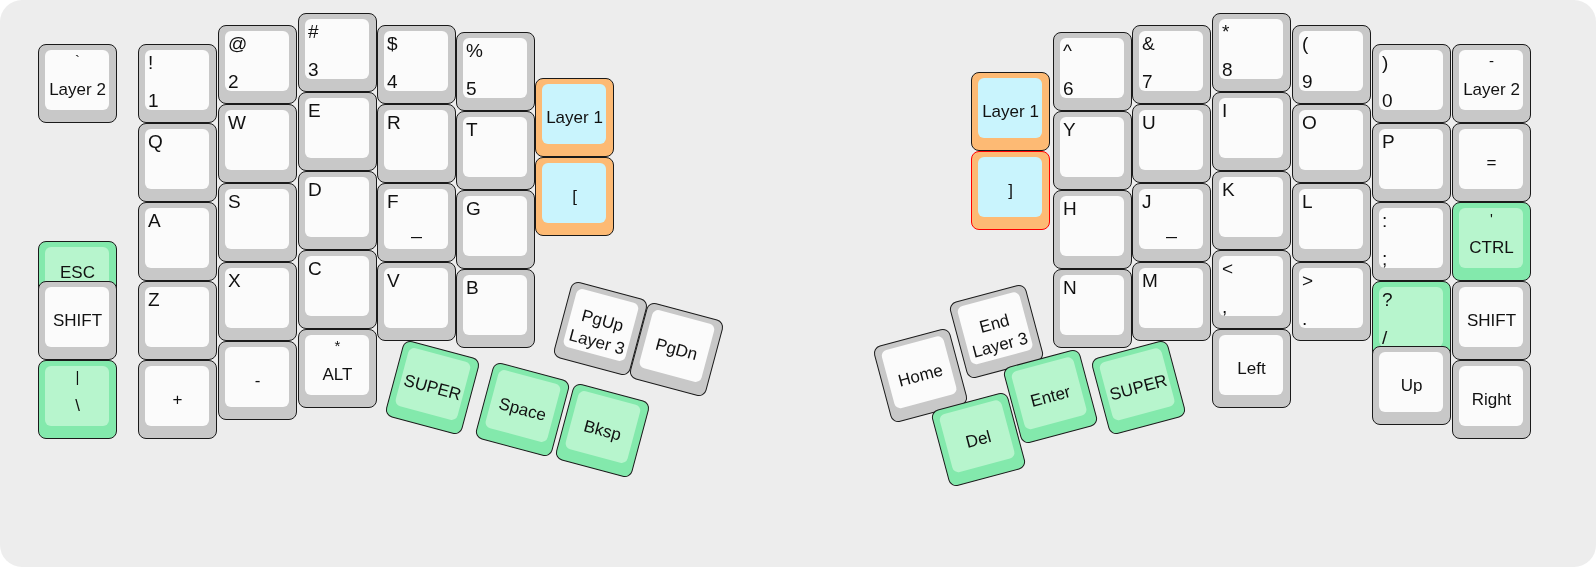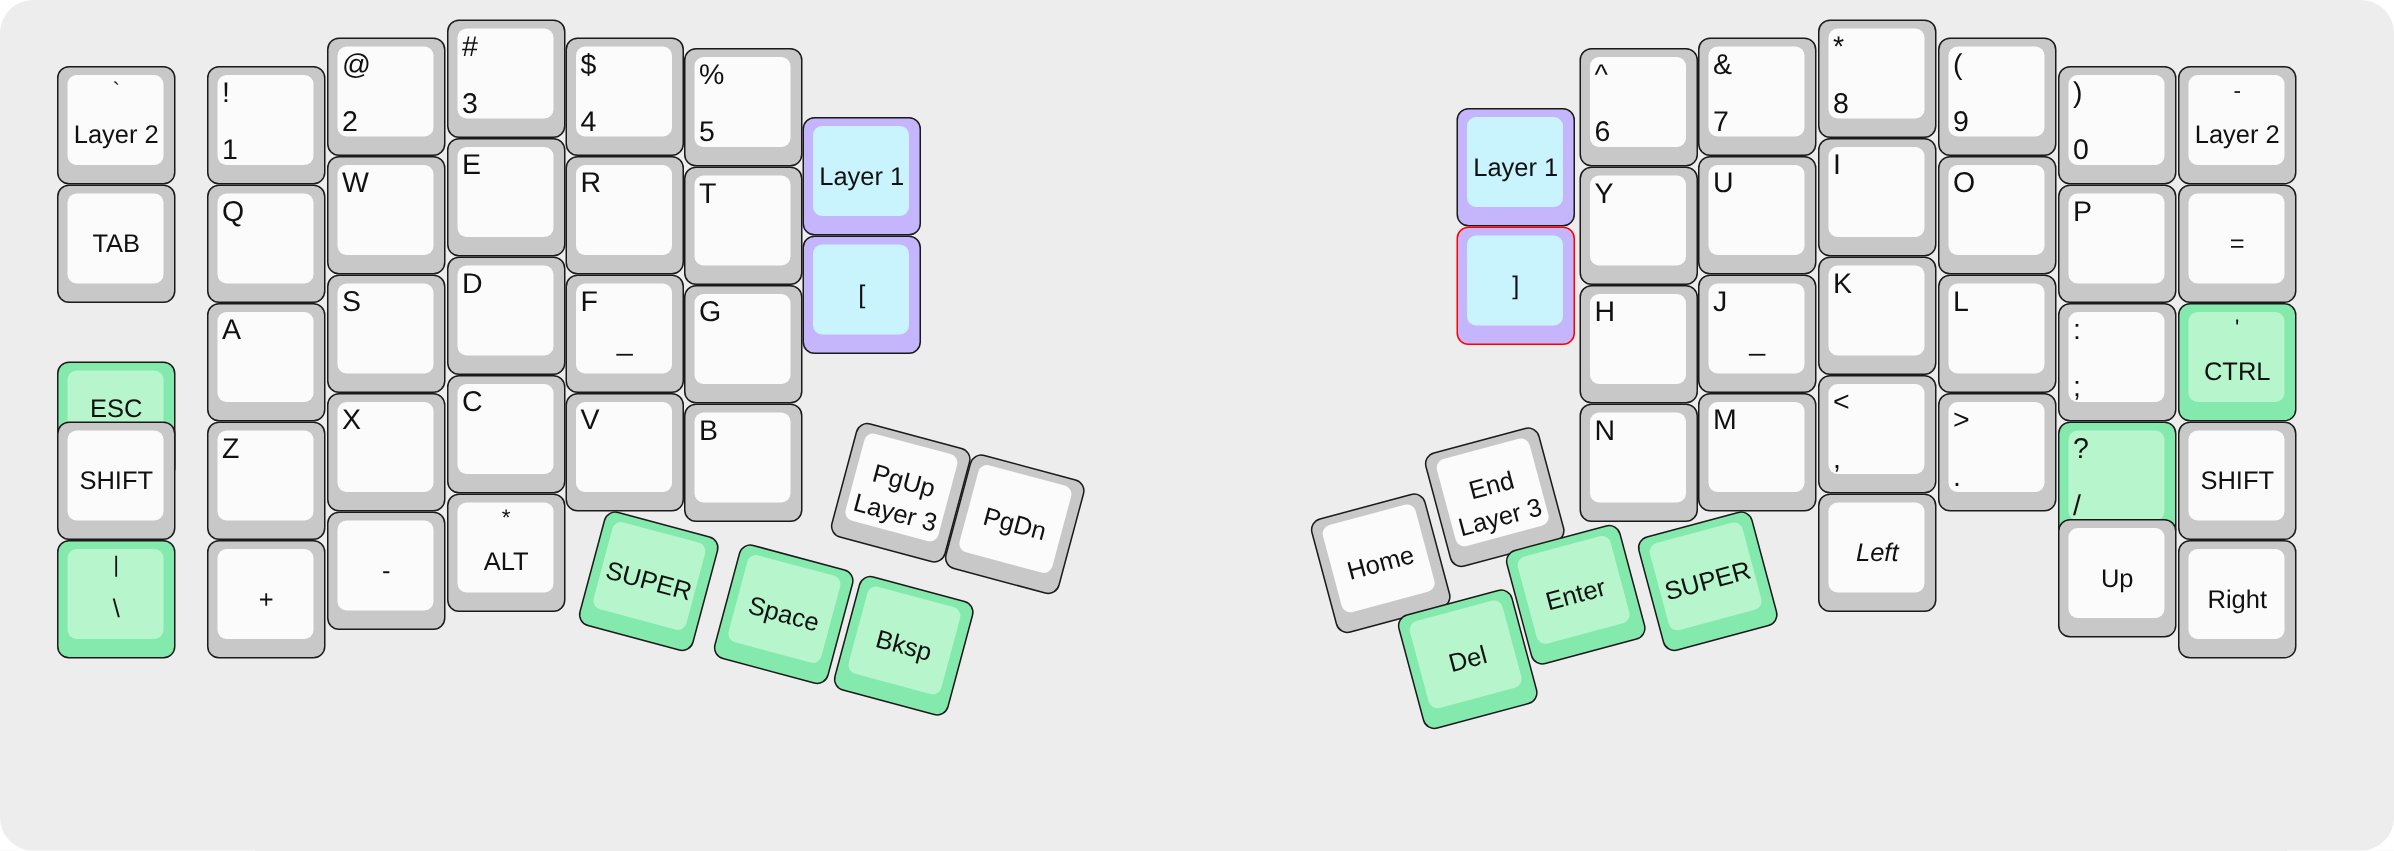--- a/index.html
+++ b/index.html
@@ -7,21 +7,21 @@
        font-family:"Liberation Sans","DejaVu Sans",sans-serif;}
   #panel{position:absolute;left:0;top:0;width:1596px;height:567px;
          background:#ededed;border-radius:22px;overflow:hidden;}
   .key{position:absolute;box-sizing:border-box;
        border:1.6px solid #1a1a1a;border-radius:8px;
        background:#c8c8c8;}
   .key.sel{border:1.8px solid #ff0000;}
   .cap{position:absolute;left:6px;top:5px;right:7px;bottom:12px;
        box-sizing:border-box;border-radius:6px;background:#fbfbfb;
        display:flex;flex-direction:column;}
-  .key.cyan{background:#c4b5fd;}
+  .key.cyan{background:#fdba74;}
   .key.cyan .cap{background:#c9f4fd;}
   .key.green{background:#83e9ac;}
   .key.green .cap{background:#b7f5cd;}
   
   .lbl{position:absolute;color:#111;line-height:1;white-space:pre;}
   .tl{left:9px;top:8px;font-size:19px;}
   .bl{left:9px;top:46px;font-size:19px;}
   .tc{left:0;right:0;top:8px;text-align:center;font-size:15px;}
   .mc{left:0;right:0;top:36px;text-align:center;font-size:17px;}
   .cc{left:0;right:0;top:30px;text-align:center;font-size:17px;}
@@ -32,24 +32,20 @@
 </style>
 </head>
 <body>
 
 <div id="panel">
     <div class="key" style="left: 38px; top: 44px; width: 79px; height: 79px;">
       <div class="cap"></div>
       <div class="lbl tc">`</div>
       <div class="lbl mc">Layer 2</div>
     </div>
-    <div class="key" style="left: 38px; top: 123px; width: 79px; height: 79px;">
-      <div class="cap"></div>
-      <div class="lbl cc">TAB</div>
-    </div>
     <div class="key green" style="left: 38px; top: 202px; width: 79px; height: 79px; margin-top: 39px;">
       <div class="cap"></div>
       <div class="lbl c1">ESC</div>
       <div class="lbl c2">CTRL</div>
     </div>
     <div class="key" style="left: 38px; top: 281px; width: 79px; height: 79px;">
       <div class="cap"></div>
       <div class="lbl cc">SHIFT</div>
     </div>
     <div class="key green" style="left: 38px; top: 360px; width: 79px; height: 79px;">
@@ -218,21 +214,21 @@
     </div>
     <div class="key" style="left: 1212px; top: 171px; width: 79px; height: 79px;">
       <div class="cap"></div>
       <div class="lbl tl">K</div>
     </div>
     <div class="key" style="left: 1212px; top: 250px; width: 79px; height: 79px;">
       <div class="cap"></div>
       <div class="lbl tl">&lt;</div>
       <div class="lbl bl">,</div>
     </div>
-    <div class="key" style="left: 1212px; top: 329px; width: 79px; height: 79px; font-style: italic;">
+    <div class="key" style="left: 1212px; top: 329px; width: 79px; height: 79px;">
       <div class="cap"></div>
       <div class="lbl cc">Left</div>
     </div>
     <div class="key" style="left: 1292px; top: 25px; width: 79px; height: 79px;">
       <div class="cap"></div>
       <div class="lbl tl">(</div>
       <div class="lbl bl">9</div>
     </div>
     <div class="key" style="left: 1292px; top: 104px; width: 79px; height: 79px;">
       <div class="cap"></div>

